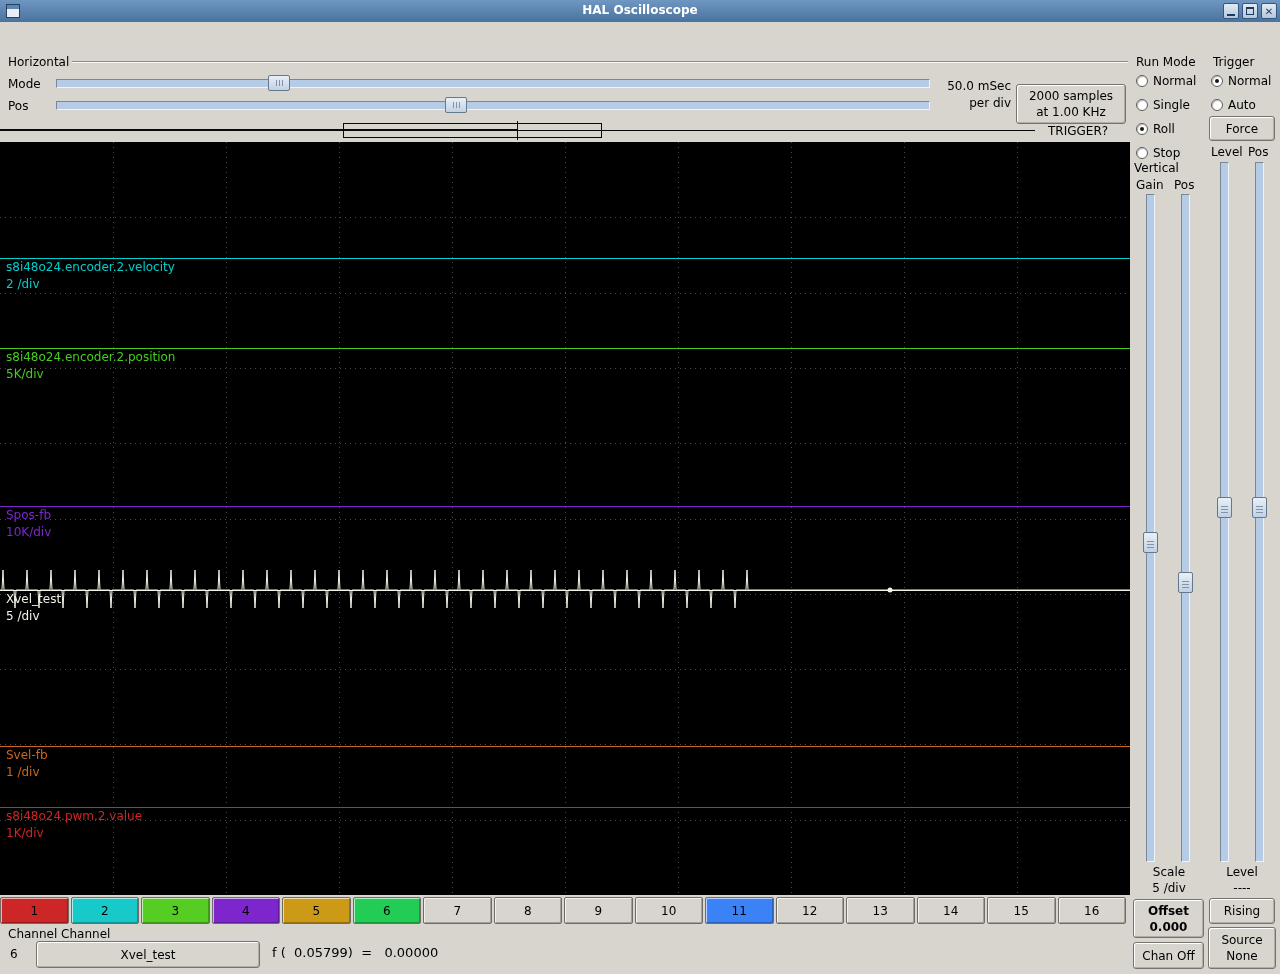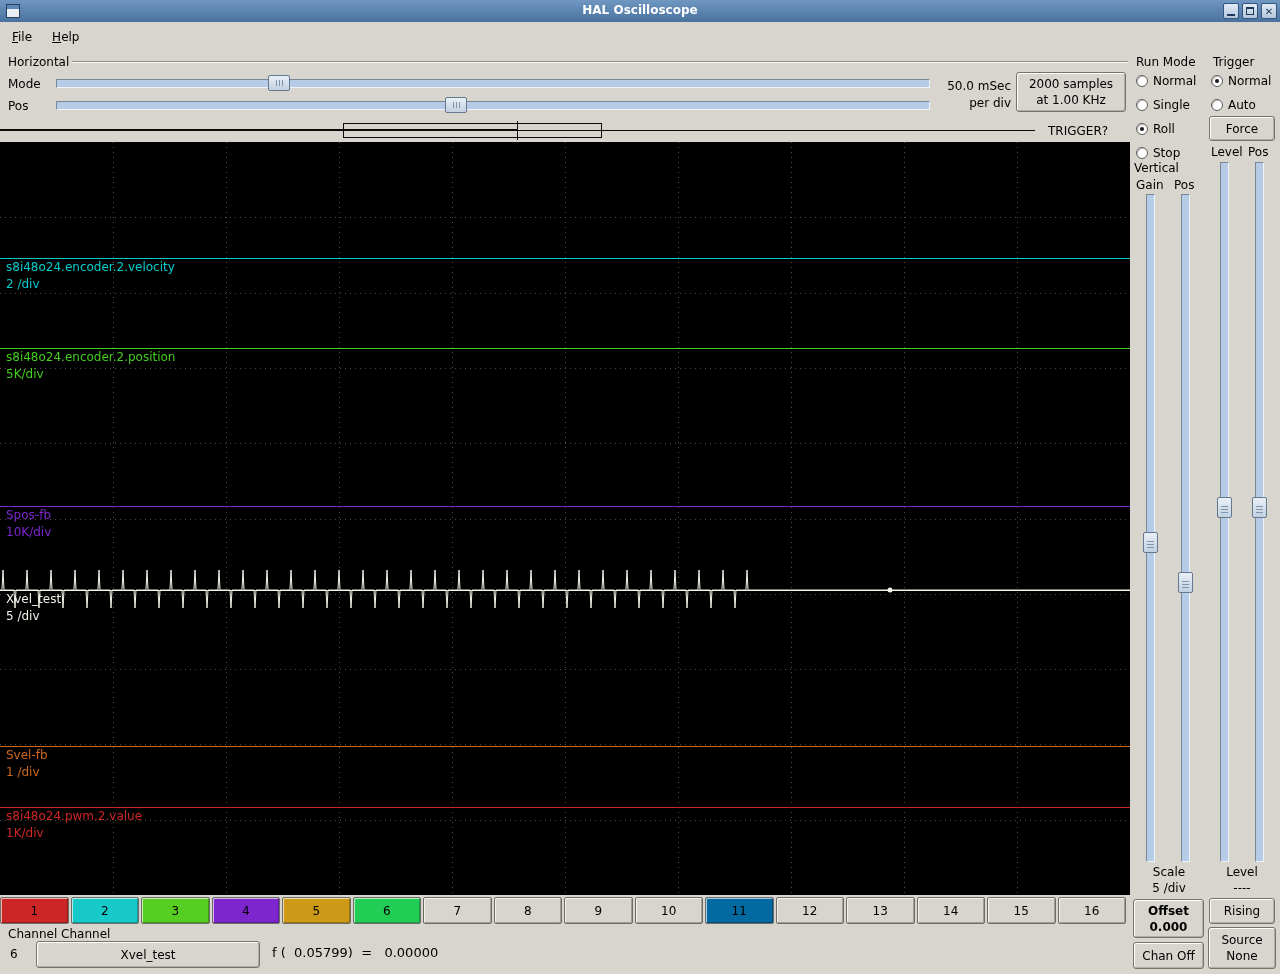--- a/index.html
+++ b/index.html
@@ -95,24 +95,20 @@
         </div>
       <div class="winbtn">
           <div class="glyph-max"></div>
         </div>
       <div class="winbtn">
           <span>✕</span>
         </div>
     </div>
   </div>
 
-  <div class="menubar">
-    <span class="menu-item">File</span>
-    <span class="menu-item">Help</span>
-  </div>
 
   <span class="flabel" style="left:6px; top:55px;">Horizontal</span>
   <div class="groove" style="left:72px; top:61px; width:1056px;"></div>
 
   <span class="lbl" style="left:8px; top:77px;">Mode</span>
   <div class="hslider" style="left:56px; top:75px; width:874px;">
     <div class="trough"></div>
     <div class="handle" style="left:212px;"></div>
   </div>
 
@@ -120,21 +116,21 @@
   <div class="hslider" style="left:56px; top:97px; width:874px;">
     <div class="trough"></div>
     <div class="handle" style="left:389px;"></div>
   </div>
 
   <div class="lbl" style="left:925px; top:78px; width:86px; text-align:right; line-height:17px;">
     <div>50.0 mSec</div>
     <div>per div</div>
   </div>
 
-  <div class="gbtn" style="left:1016px; top:72px; width:110px; height:40px;align-items:center;">
+  <div class="gbtn" style="left:1016px; top:84px; width:110px; height:40px;align-items:center;">
     <div>2000 samples</div>
     <div>at 1.00 KHz</div>
   </div>
 
   <div class="rec-line-l"></div>
   <div class="rec-line-r"></div>
   <div class="rec-box"></div>
   <div class="rec-vline"></div>
   <span class="lbl" style="left:1048px; top:124px;">TRIGGER?</span>
 
@@ -268,21 +264,21 @@
       <div class="chan-btn" style="background: rgb(205, 38, 38);">1</div>
       <div class="chan-btn" style="background: rgb(23, 201, 201);">2</div>
       <div class="chan-btn" style="background: rgb(85, 205, 34);">3</div>
       <div class="chan-btn" style="background: rgb(125, 38, 205);">4</div>
       <div class="chan-btn" style="background: rgb(205, 154, 23);">5</div>
       <div class="chan-btn" style="background: rgb(34, 205, 85);">6</div>
       <div class="chan-btn" style="background: rgb(216, 213, 207);">7</div>
       <div class="chan-btn" style="background: rgb(216, 213, 207);">8</div>
       <div class="chan-btn" style="background: rgb(216, 213, 207);">9</div>
       <div class="chan-btn" style="background: rgb(216, 213, 207);">10</div>
-      <div class="chan-btn" style="background: #0369a1;">11</div>
+      <div class="chan-btn" style="background: #3b82f6;">11</div>
       <div class="chan-btn" style="background: rgb(216, 213, 207);">12</div>
       <div class="chan-btn" style="background: rgb(216, 213, 207);">13</div>
       <div class="chan-btn" style="background: rgb(216, 213, 207);">14</div>
       <div class="chan-btn" style="background: rgb(216, 213, 207);">15</div>
       <div class="chan-btn" style="background: rgb(216, 213, 207);">16</div>
     </div>
 
   <span class="flabel" style="left:6px; top:927px;">Channel Channel</span>
   <span class="lbl" style="left:10px; top:947px;">6</span>
   <div class="gbtn" style="left:36px; top:941px; width:224px; height:27px;">

